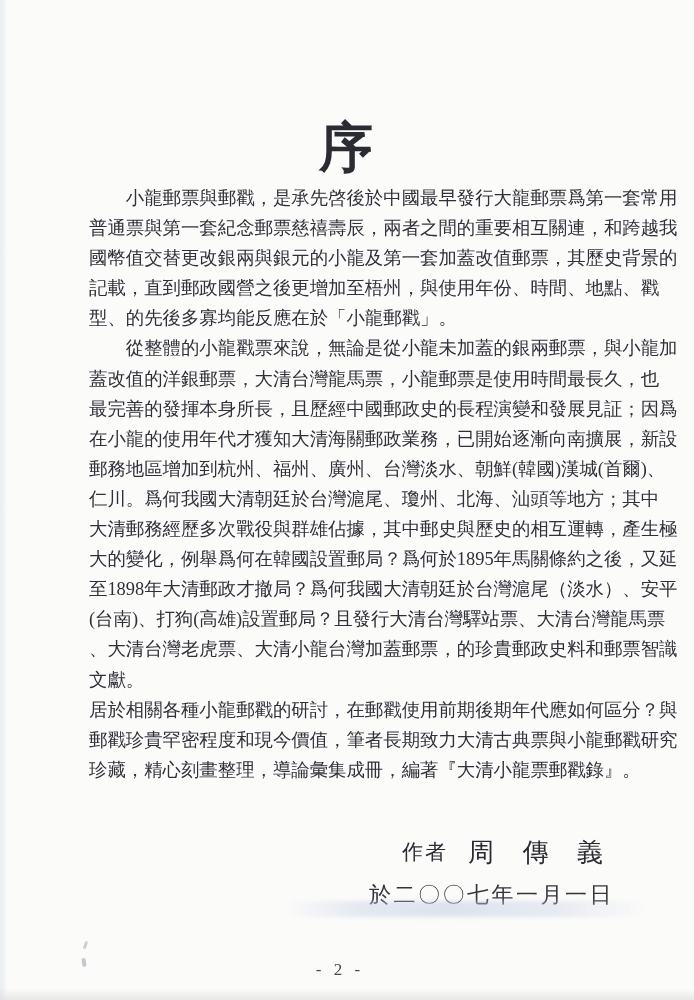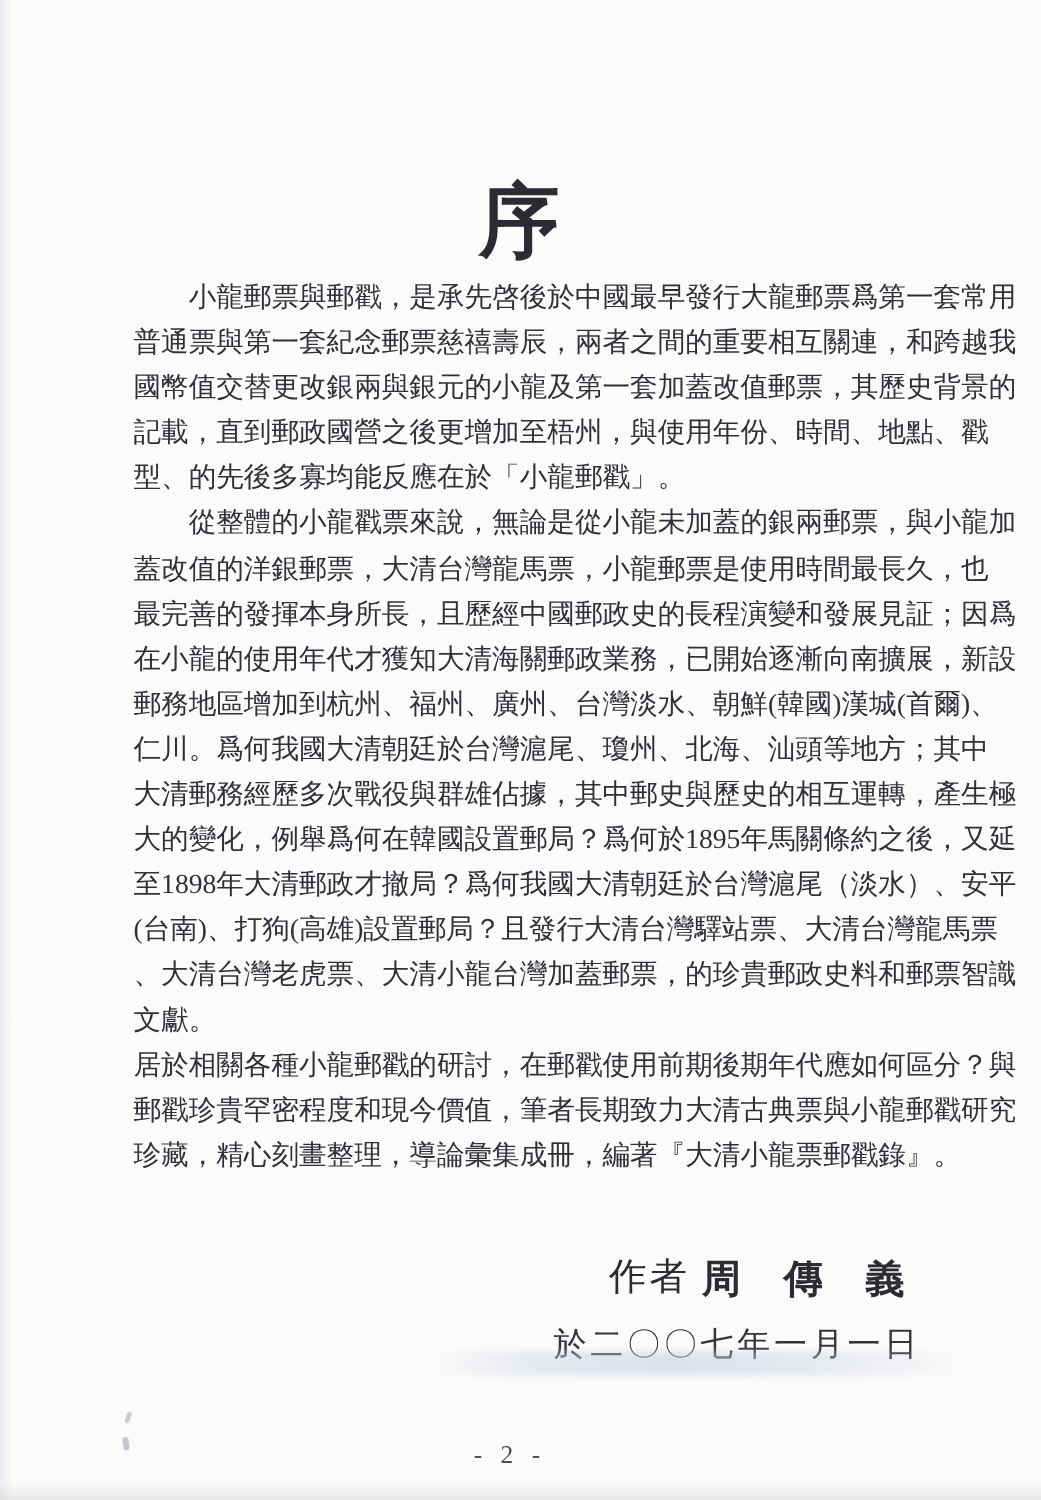--- a/index.html
+++ b/index.html
@@ -52,28 +52,28 @@
   .author-block{
     position:absolute;top:836px;right:80px;
     text-align:right;
     color:#2b2b33;
   }
   .author-line{
     white-space:nowrap;
     line-height:32px;
   }
   .author-label{
-    font-size:25px;
+    font-size:21px;
     letter-spacing:2px;
-    margin-right:8px;
+    margin-right:20px;
     vertical-align:2px;
   }
   .author-name{
     font-size:26px;
-    font-weight:700;
+    font-weight:400;
     letter-spacing:11px;
   }
   .date-line{
     margin-top:8px;
     font-size:22px;
     letter-spacing:2.5px;
     white-space:nowrap;
     color:#34343c;
   }
   .bleed-smudge{

